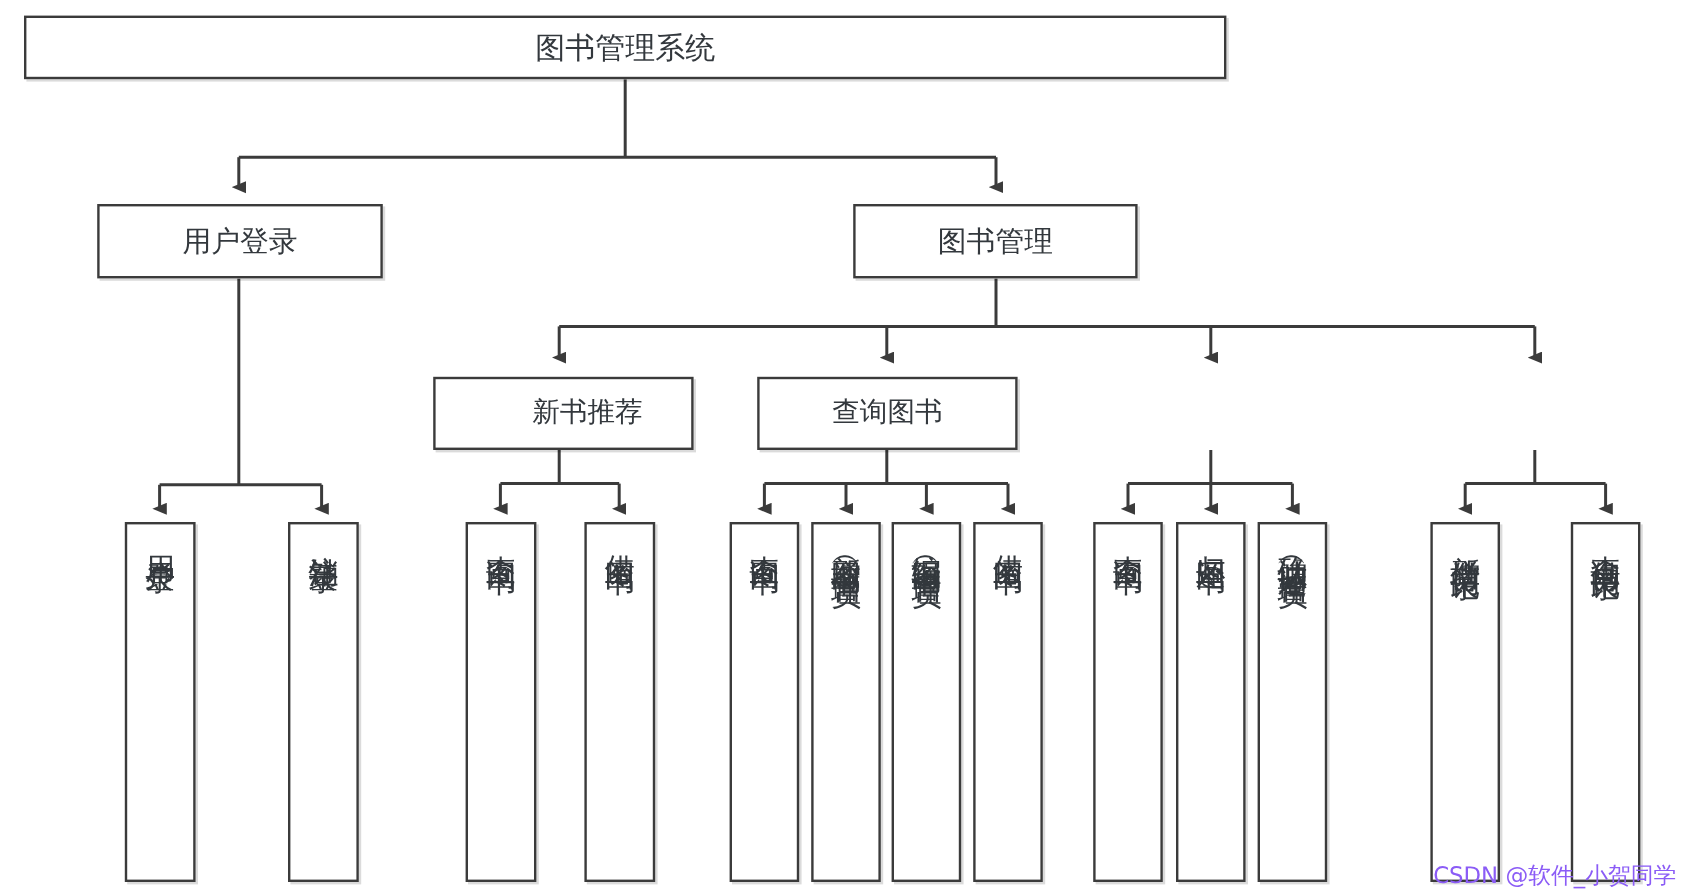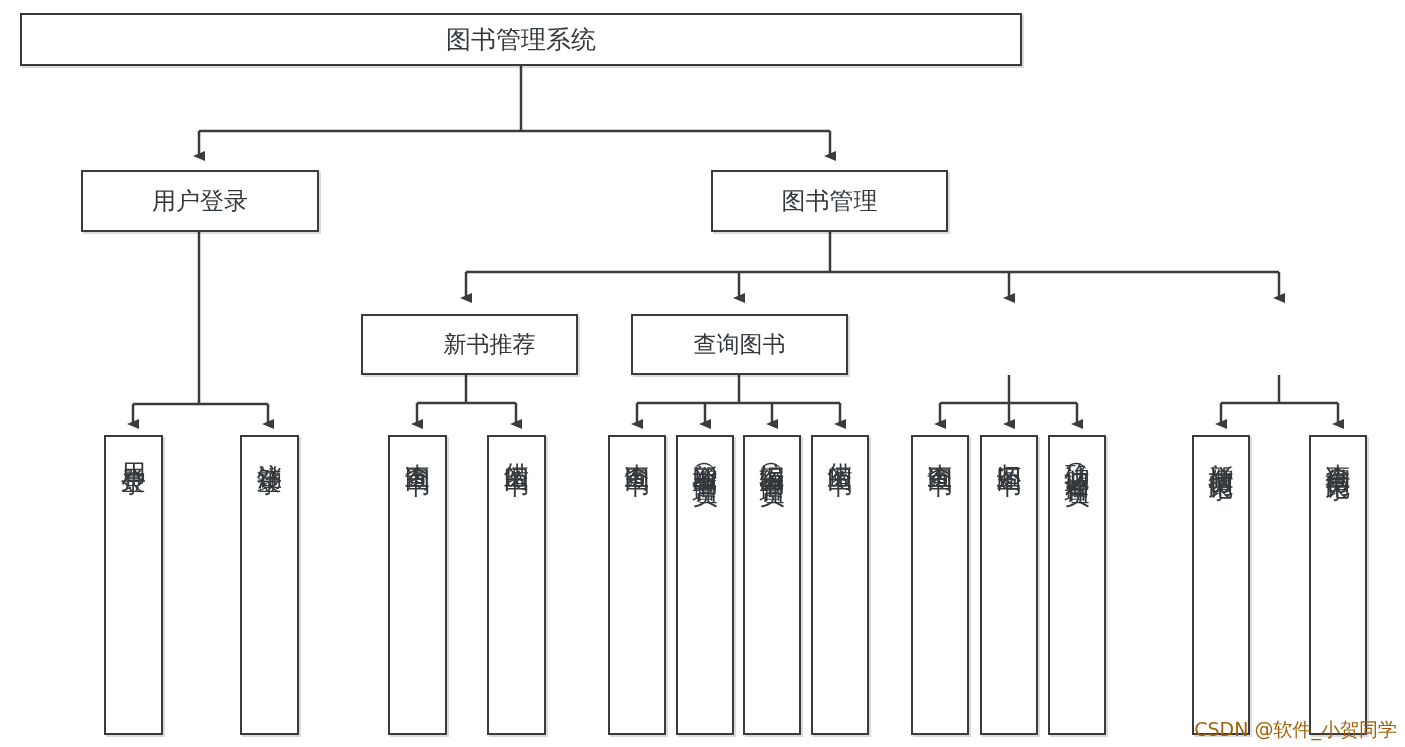--- a/index.html
+++ b/index.html
@@ -62,21 +62,21 @@
     justify-content: center;
     padding-top: 6px;
   }
   .leaf.tall .node-label { max-height: 286px; }
 
   #watermark {
     position: absolute;
     right: 8px;
     bottom: 4px;
     font-size: 19px;
-    color: #a16207;
+    color: #8b5cf6;
     z-index: 5;
     white-space: nowrap;
     user-select: none;
   }
 </style>
 </head>
 <body>
 
 <div id="canvas">
 

